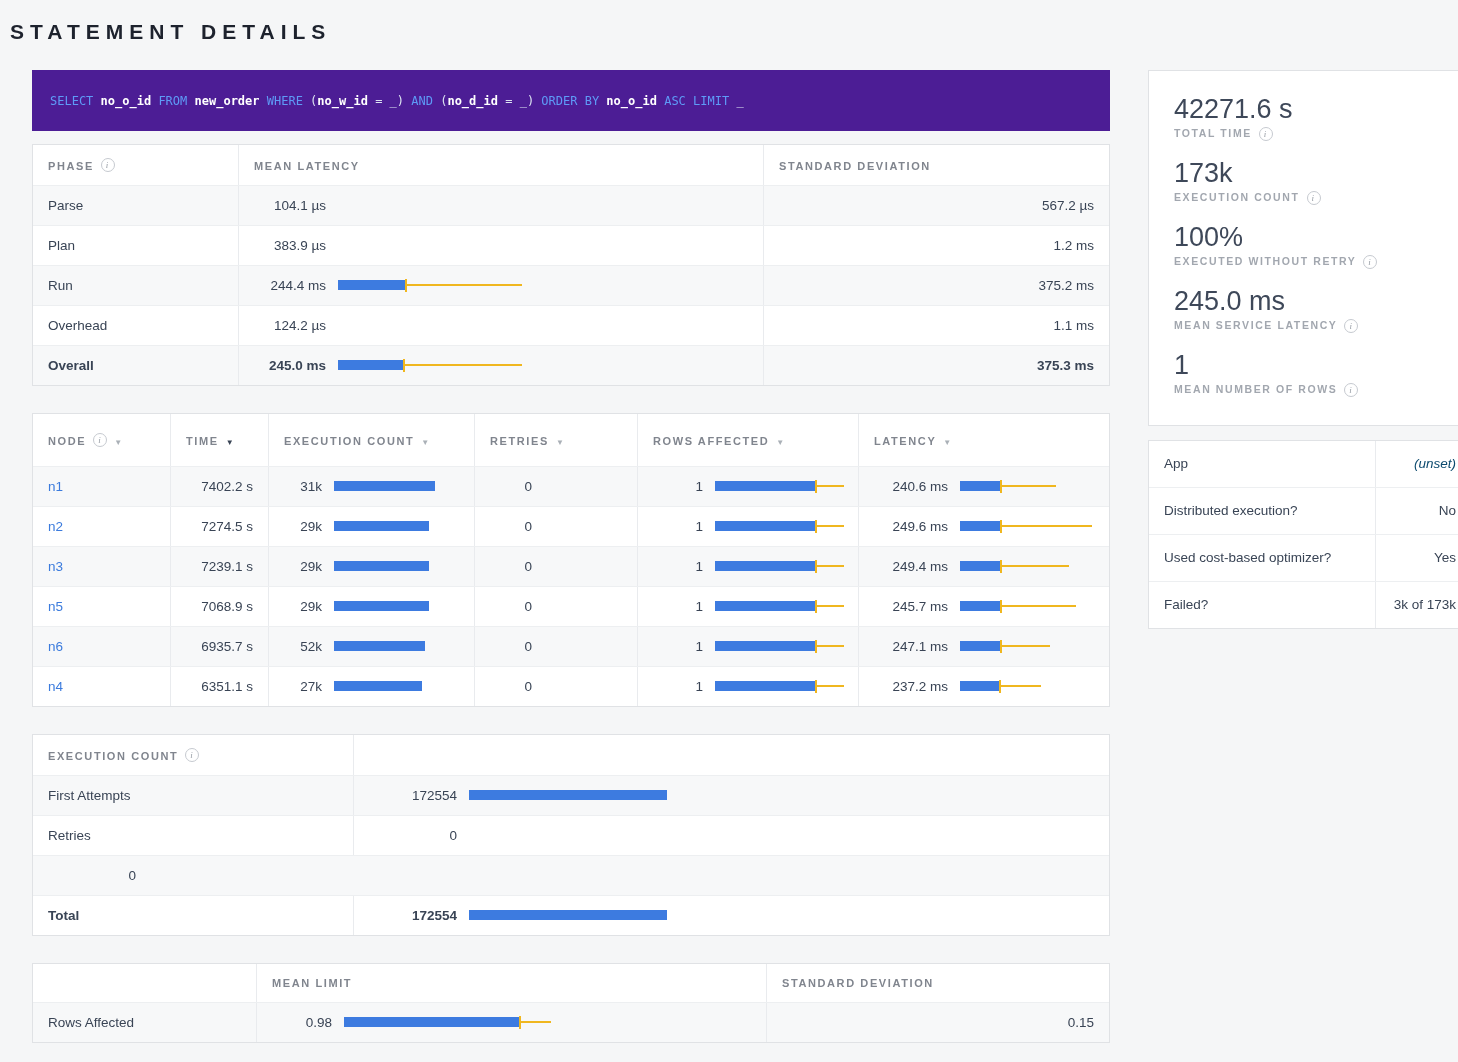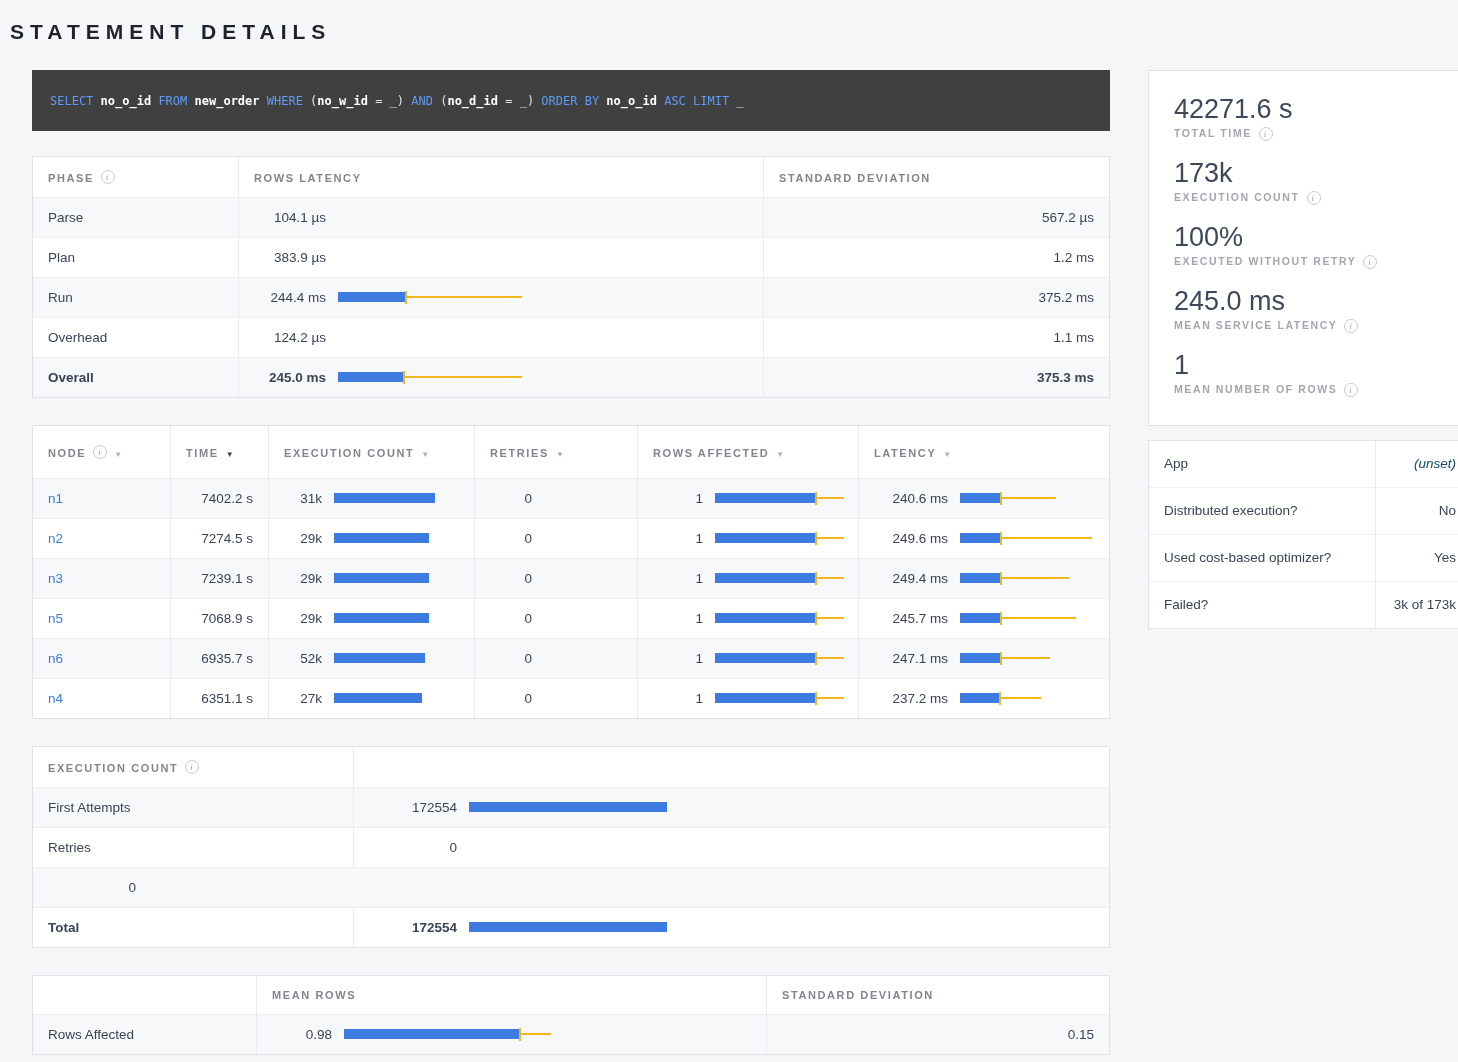--- a/index.html
+++ b/index.html
@@ -2,21 +2,21 @@
 <html><head>
 <meta charset="utf-8">
 <style>
   *{box-sizing:border-box}
   body{margin:0;background:#f5f6f7;font-family:"Liberation Sans",sans-serif;color:#394455}
   .page{padding:10px 30px 24px 32px;min-width:1396px}
   h1.page-title{font-size:21px;font-weight:700;letter-spacing:6px;color:#1d222d;margin:10px 0 26px -22px}
   .content{display:flex;align-items:flex-start;gap:38px}
   .main-col{width:1078px;flex:none}
   .side-col{width:324px;flex:none}
-  .sql-banner{background:#404040;padding:21px 18px;margin-bottom:25px}
+  .sql-banner{background:#4c1d95;padding:21px 18px;margin-bottom:13px}
   .sql{font-family:"DejaVu Sans Mono",monospace;font-size:12px;line-height:17px}
   .sql .kw{color:#5e9bf7}
   .sql .id{color:#ffffff;font-weight:bold}
   .sql .pl{color:#dbe3f1}
   .tbl{background:#fff;border:1px solid #e0e2e5;margin-bottom:27px}
   .tr{display:grid}
   .tr>div+div{border-left:1px solid #e9ebee}
   .tr+.tr{border-top:1px solid #edeff1}
   .tbl .tr:nth-child(even){background:#f7f8f9}
   .th{padding:13px 15px;font-size:11px;font-weight:700;letter-spacing:1.6px;color:#80858e;display:flex;align-items:flex-end}
@@ -73,21 +73,21 @@
       <div class="sql-banner">
         <code class="sql"><span class="kw">SELECT</span><span class="id"> no_o_id</span><span class="kw"> FROM</span><span class="id"> new_order</span><span class="kw"> WHERE</span><span class="pl"> (</span><span class="id">no_w_id</span><span class="pl"> = _)</span><span class="kw"> AND</span><span class="pl"> (</span><span class="id">no_d_id</span><span class="pl"> = _)</span><span class="kw"> ORDER BY</span><span class="id"> no_o_id</span><span class="kw"> ASC</span><span class="kw"> LIMIT</span><span class="pl"> _</span></code>
       </div>
 
       <div class="tbl phase">
         <div class="tr">
           <div class="th">
               <span>PHASE</span>
               <span class="info">i</span>
             </div>
-          <div class="th">ROWS LATENCY</div>
+          <div class="th">MEAN LATENCY</div>
           <div class="th">STANDARD DEVIATION</div>
         </div>
         <div class="tr">
           <div class="td">Parse</div>
           <div class="td">
               <span class="val">104.1 µs</span>
             </div>
           <div class="td right">567.2 µs</div>
         </div>
         <div class="tr">
@@ -393,21 +393,21 @@
               <span class="bar-wrap">
                 <span class="bar-fill" style="width: 66%;"></span>
               </span>
             </div>
         </div>
       </div>
 
       <div class="tbl rowstbl">
         <div class="tr">
           <div class="th"></div>
-          <div class="th">MEAN ROWS</div>
+          <div class="th">MEAN LIMIT</div>
           <div class="th">STANDARD DEVIATION</div>
         </div>
         <div class="tr">
           <div class="td">Rows Affected</div>
           <div class="td">
               <span class="val">0.98</span>
               <span class="bar-wrap">
                 <span class="bar-dev" style="width: 22%; left: 52%;"></span>
                 <span class="bar-fill" style="width: 63%;"></span>
                 <span class="bar-tick" style="left: 63%;"></span>

